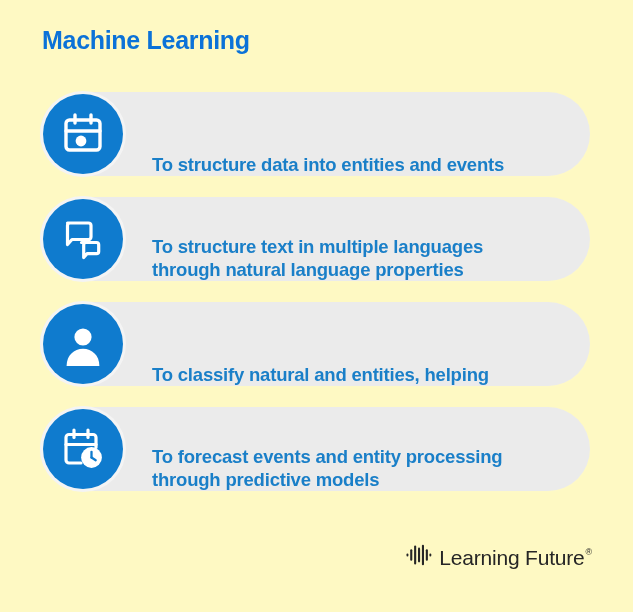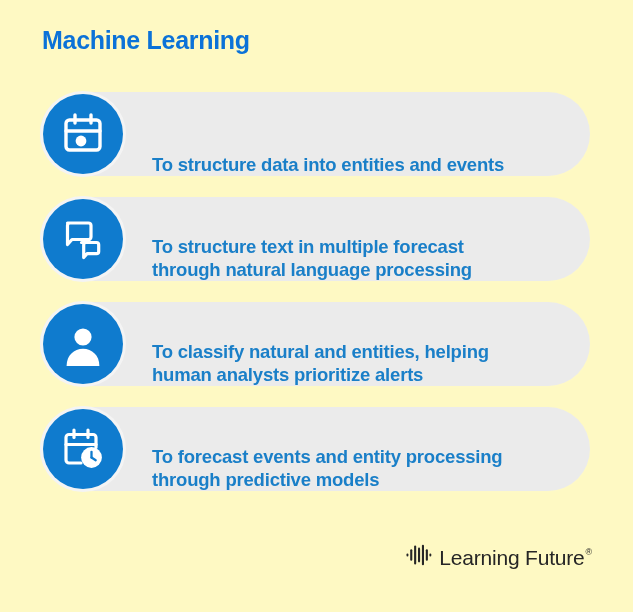--- a/index.html
+++ b/index.html
@@ -150,36 +150,35 @@
       <div class="pill"></div>
       <div class="icon-circle">
         <svg width="46" height="46" viewBox="0 0 46 46" aria-hidden="true">
           <g fill="none" stroke="#ffffff" stroke-width="3.2" stroke-linecap="round" stroke-linejoin="round">
             <path d="M7.5 7 H28.5 A2.5 2.5 0 0 1 31 9.5 V21 A2.5 2.5 0 0 1 28.5 23.5 H12 L7.5 28.5 V9.5 A2.5 2.5 0 0 1 10 7 Z"></path>
             <path d="M21.5 26.5 H36.5 A2.2 2.2 0 0 1 38.7 28.7 V35.5 A2.2 2.2 0 0 1 36.5 37.7 H27 L23.7 41.5 V28.7 A2.2 2.2 0 0 1 25.9 26.5 Z"></path>
           </g>
         </svg>
       </div>
       <div class="row-text">
-        <span class="ln">To structure text in multiple forecast</span>
-        <span class="ln">through natural language processing</span>
+        <span class="ln">To structure text in multiple languages</span>
+        <span class="ln">through natural language properties</span>
       </div>
     </div>
 
     <div class="row">
       <div class="pill"></div>
       <div class="icon-circle">
         <svg width="46" height="46" viewBox="0 0 46 46" aria-hidden="true">
           <circle cx="23" cy="16" r="8.6" fill="#ffffff"></circle>
           <path d="M6.6 45 C6.6 34.4 14.0 27.8 23 27.8 C32.0 27.8 39.4 34.4 39.4 45 Z" fill="#ffffff"></path>
         </svg>
       </div>
       <div class="row-text">
         <span class="ln">To classify natural and entities, helping</span>
-        <span class="ln">human analysts prioritize alerts</span>
       </div>
     </div>
 
     <div class="row">
       <div class="pill"></div>
       <div class="icon-circle">
         <svg width="46" height="46" viewBox="0 0 46 46" aria-hidden="true">
           <g fill="none" stroke="#ffffff" stroke-width="3.2" stroke-linecap="round" stroke-linejoin="round">
             <path d="M36 21.5 V11.5 A3 3 0 0 0 33 8.5 H9 A3 3 0 0 0 6 11.5 V34 A3 3 0 0 0 9 37 H21"></path>
             <line x1="6" y1="18.5" x2="36" y2="18.5"></line>

